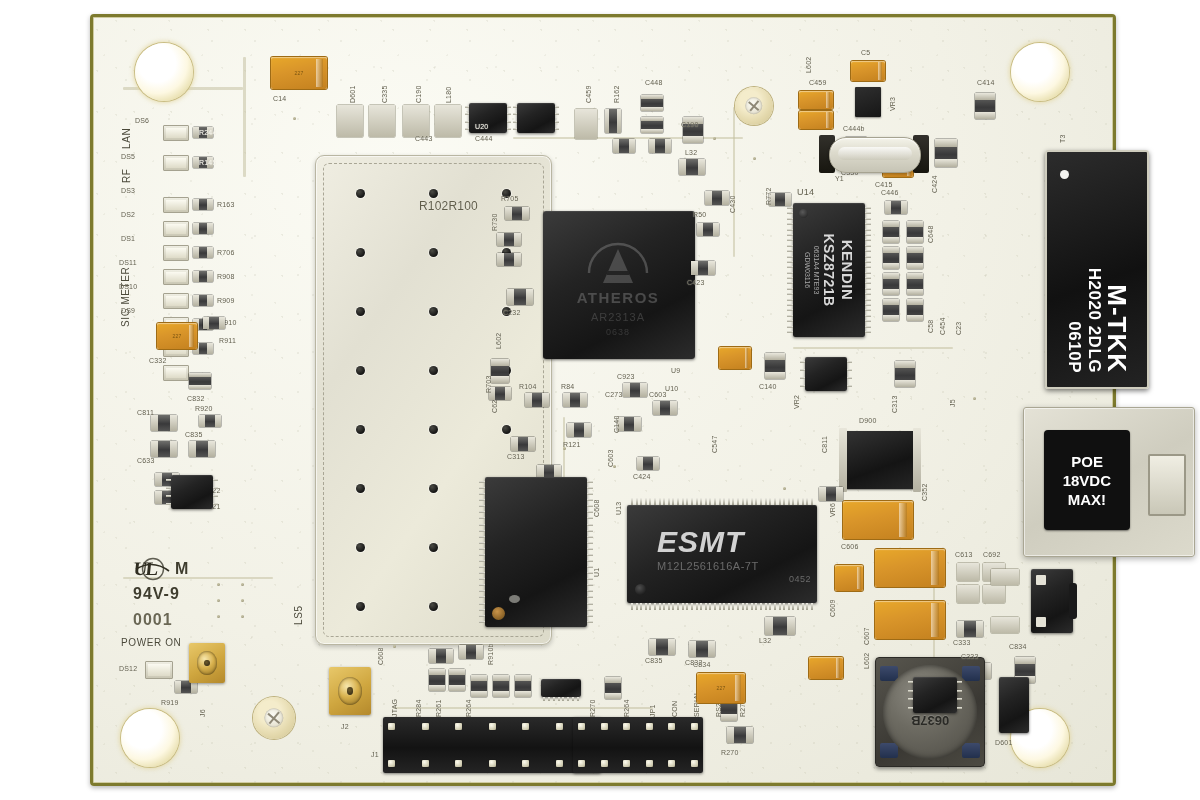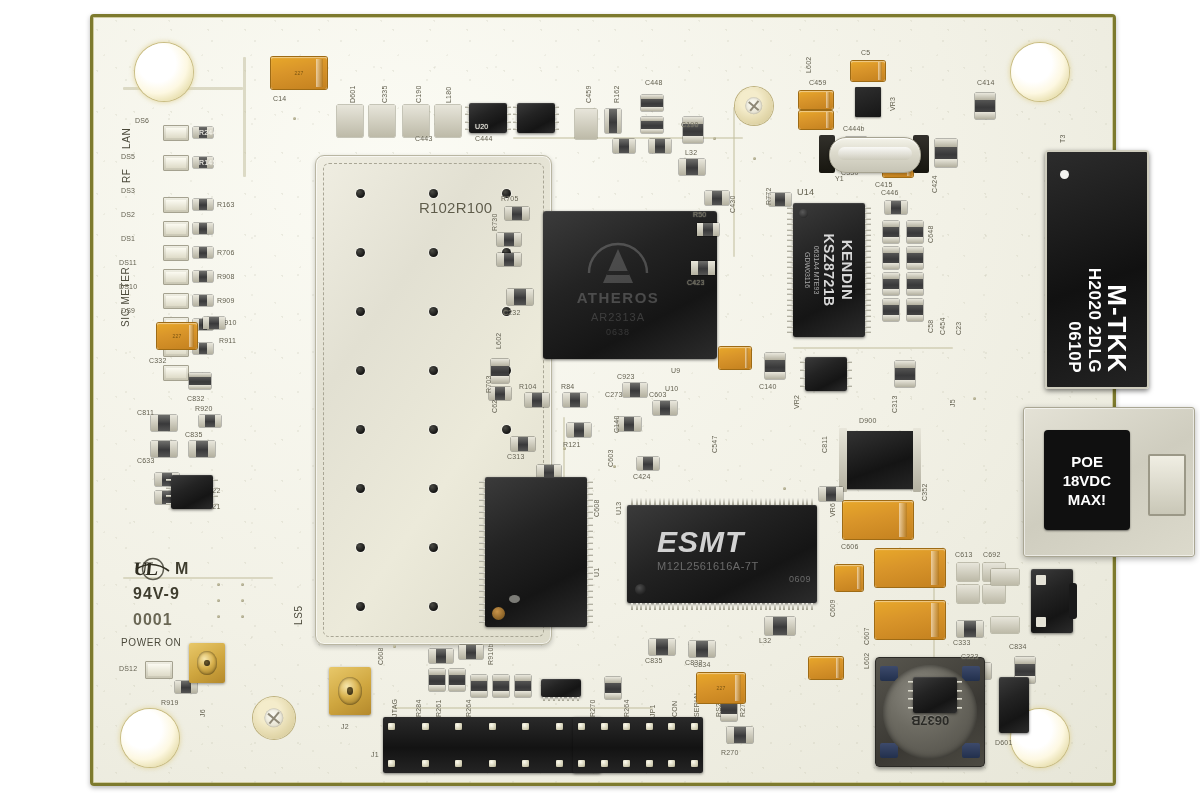--- a/index.html
+++ b/index.html
@@ -522,23 +522,23 @@
     <div class="silk" style="left:884px;top:62px;">C414</div>
     <div class="pass v" style="left:882px;top:76px;width:20px;height:26px;"></div>
 
     <div class="silk r90" style="left:712px;top:56px;">L602</div>
 
     <div class="xtalpad" style="left:726px;top:118px;width:16px;height:38px;"></div>
     <div class="xtalpad" style="left:820px;top:118px;width:16px;height:38px;"></div>
     <div id="xtal"></div>
     <div class="silk" style="left:742px;top:158px;">Y1</div>
 
-    <div class="silk" style="left:326px;top:182px;font-size:15px;">R102R100</div>
+    <div class="silk" style="left:326px;top:182px;font-size:12px;">R102R100</div>
     <div class="silk" style="left:452px;top:196px;">C282</div>
-    <div class="ic" style="left:450px;top:194px;width:174px;height:148px;border-radius:3px;">
+    <div class="ic" style="left:450px;top:194px;width:152px;height:148px;border-radius:3px;">
       <svg width="150" height="148" viewBox="0 0 150 148" style="position:absolute;inset:0;opacity:.42;">
         <g fill="none" stroke="#8d8d8d" stroke-width="2.4">
           <path d="M46 62 A29 29 0 0 1 104 62"></path>
         </g>
         <path d="M75 38 L60 72 L90 72 Z" fill="#8d8d8d" opacity=".9"></path>
         <rect x="64" y="60" width="22" height="4" fill="#2a2a2a"></rect>
         <text x="75" y="92" text-anchor="middle" font-family="Liberation Sans, sans-serif" font-size="15" letter-spacing="1.5" fill="#8d8d8d" font-weight="bold">ATHEROS</text>
         <text x="75" y="110" text-anchor="middle" font-family="Liberation Sans, sans-serif" font-size="11" letter-spacing="1" fill="#6f6f6f">AR2313A</text>
         <text x="75" y="124" text-anchor="middle" font-family="Liberation Sans, sans-serif" font-size="9" letter-spacing="1" fill="#656565">0638</text>
       </svg>
@@ -777,21 +777,21 @@
           <span></span>
           <span></span>
           <span></span>
           <span></span>
           <span></span>
       </div>
       <div style="position:absolute;left:8px;bottom:8px;width:11px;height:11px;border-radius:50%;background:radial-gradient(circle at 40% 35%,#4f4f4f,#0d0d0d);"></div>
       <div class="mark" style="align-items:flex-start;padding-left:30px;">
         <div style="font-size:30px;font-weight:bold;font-style:italic;letter-spacing:1px;color:#d2d2d2;">ESMT</div>
         <div style="font-size:11px;color:#6a6a6a;letter-spacing:.5px;">M12L2561616A-7T</div>
-        <div style="font-size:9px;color:#6a6a6a;letter-spacing:.5px;align-self:flex-end;padding-right:6px;">0609</div>
+        <div style="font-size:9px;color:#6a6a6a;letter-spacing:.5px;align-self:flex-end;padding-right:6px;">0452</div>
       </div>
     </div>
     <div class="silk r90" style="left:522px;top:498px;">U13</div>
 
     <div class="ic" style="left:392px;top:460px;width:102px;height:150px;">
       <div class="leads v" style="left:-6px;top:4px;width:6px;height:142px;">
         <span></span>
           <span></span>
           <span></span>
           <span></span>

